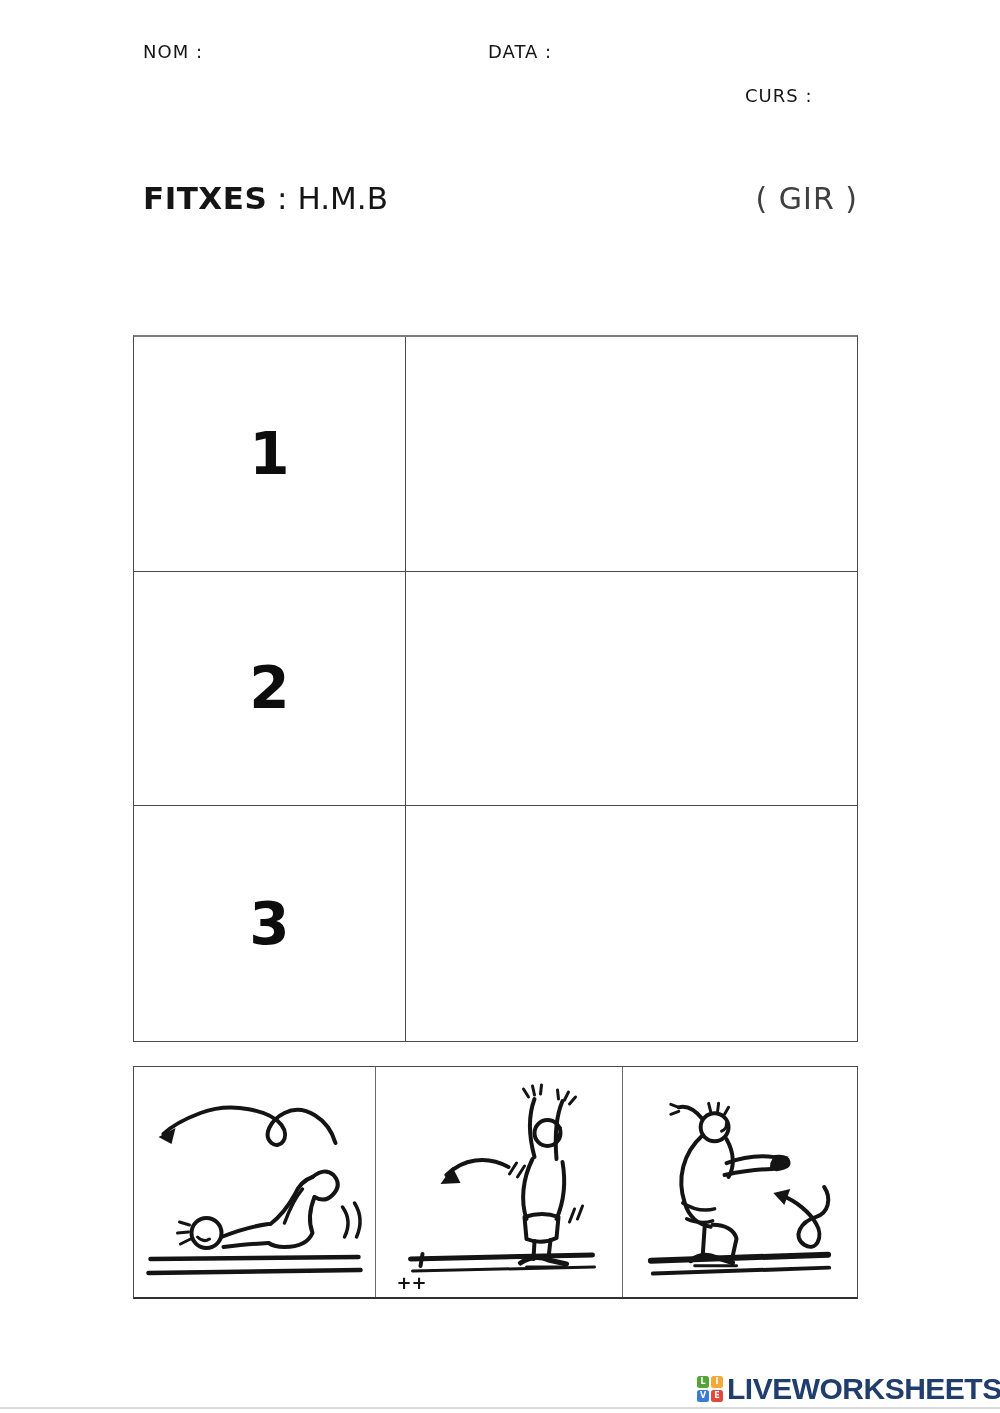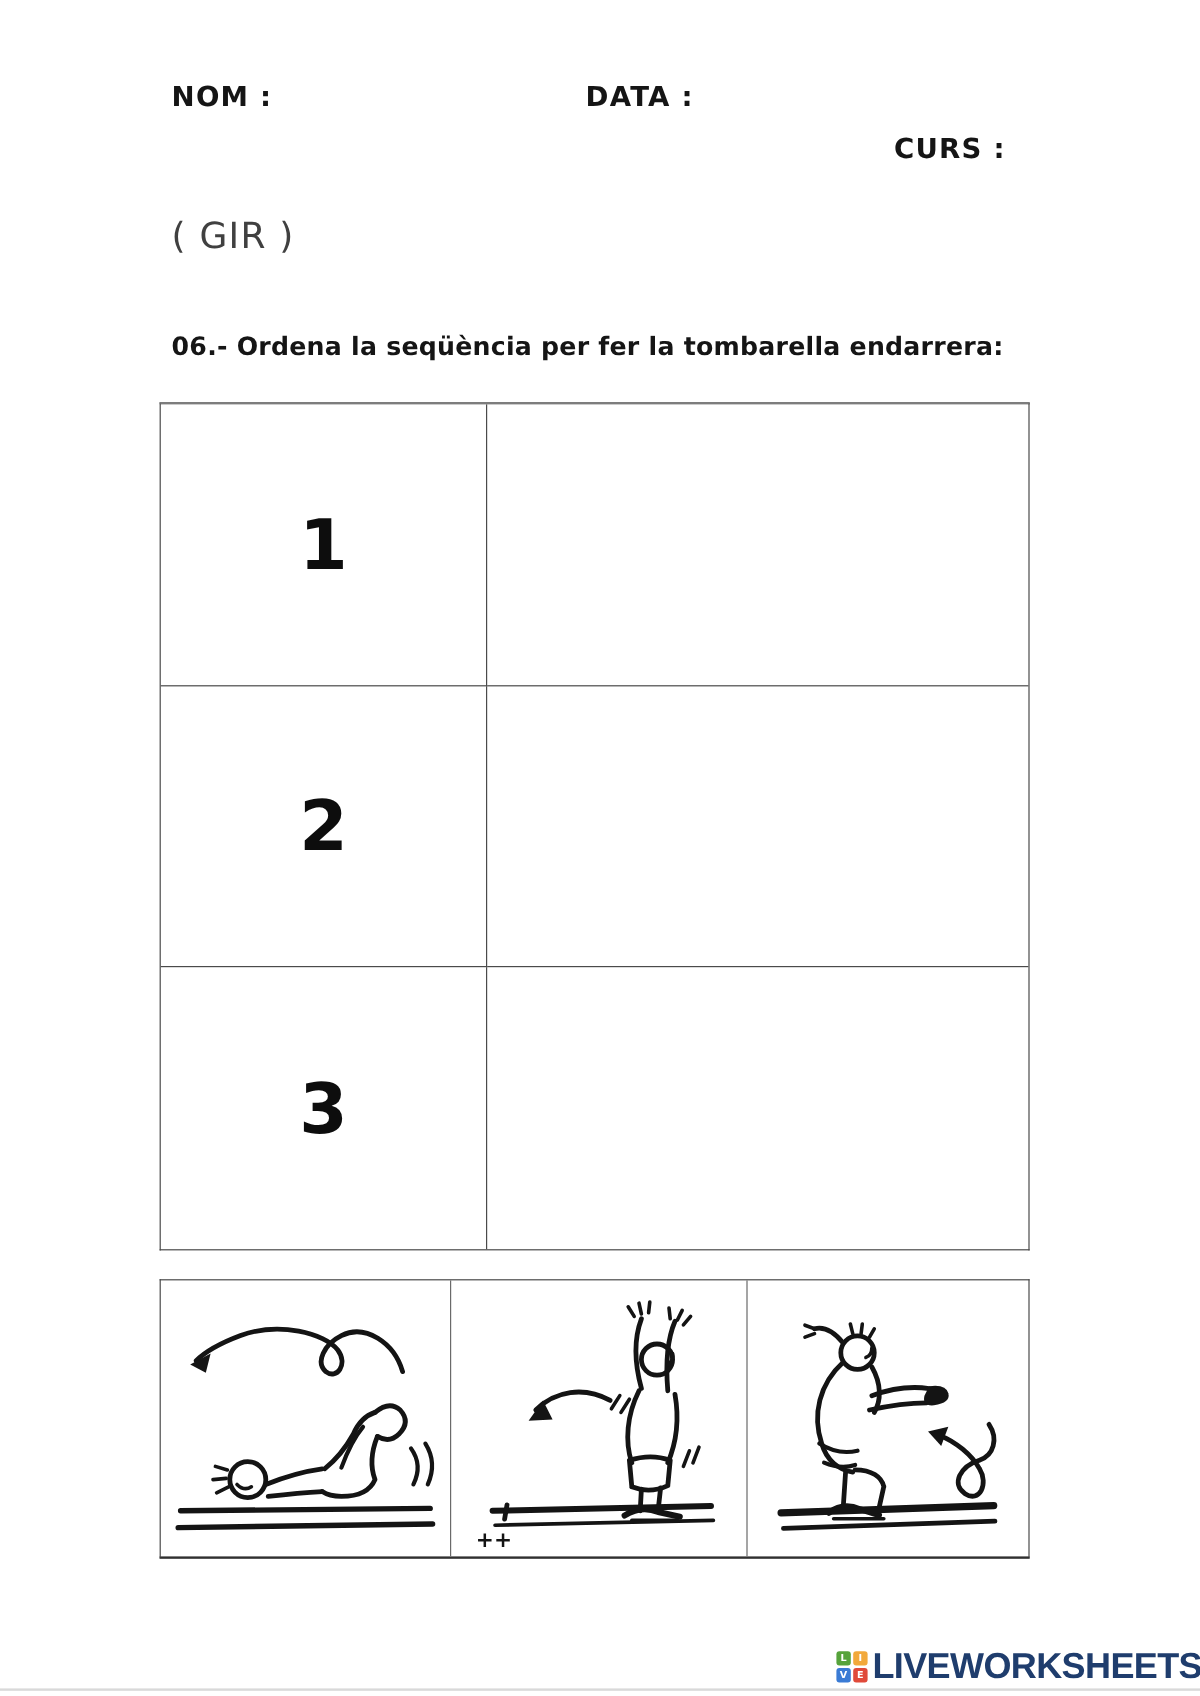--- a/index.html
+++ b/index.html
@@ -1,20 +1,20 @@
 <!DOCTYPE html>
 <html><head>
 <meta charset="utf-8">
 <style>
   html,body{margin:0;padding:0;background:#ffffff;}
   .page{position:relative;width:1000px;height:1413px;background:#ffffff;overflow:hidden;
         font-family:"DejaVu Sans",sans-serif;color:#111;}
 
   
-  .hdr-label{position:absolute;top:68px;font-size:23px;font-weight:700;letter-spacing:1px;color:#151515;}
+  .hdr-label{position:absolute;top:41px;font-size:18px;font-weight:400;letter-spacing:1px;color:#151515;}
   .hdr-nom{left:143px;} .hdr-data{left:488px;text-align:right;} .hdr-curs{left:745px;margin-top:44px;}
 
   
   .title-row{position:absolute;left:143px;top:180px;width:715px;display:flex;justify-content:space-between;align-items:baseline;}
   .title-main{font-size:31px;color:#151515;}
   .title-main b{font-weight:800;letter-spacing:0.5px;}
   .title-side{font-size:30px;color:#404040;letter-spacing:1px;}
 
   
   .instruction{position:absolute;left:143px;top:277px;font-size:21px;font-weight:700;color:#151515;letter-spacing:0.2px;}
@@ -52,24 +52,24 @@
 </head>
 <body>
 
 <div class="page">
 
   <span class="hdr-label hdr-nom">NOM :</span>
   <span class="hdr-label hdr-data">DATA :</span>
   <span class="hdr-label hdr-curs">CURS :</span>
 
   <div class="title-row">
+    <span class="title-main"><b>FITXES</b><span> : H.M.B</span></span>
     <span class="title-side">( GIR )</span>
   </div>
 
-  <div class="instruction">06.- Ordena la seqüència per fer la tombarella endarrera:</div>
 
   <div class="atable">
     <div class="num-cell">
       <span class="big-num">1</span>
     </div>
     <div class="ans-cell"></div>
 
     <div class="num-cell">
       <span class="big-num">2</span>
     </div>

